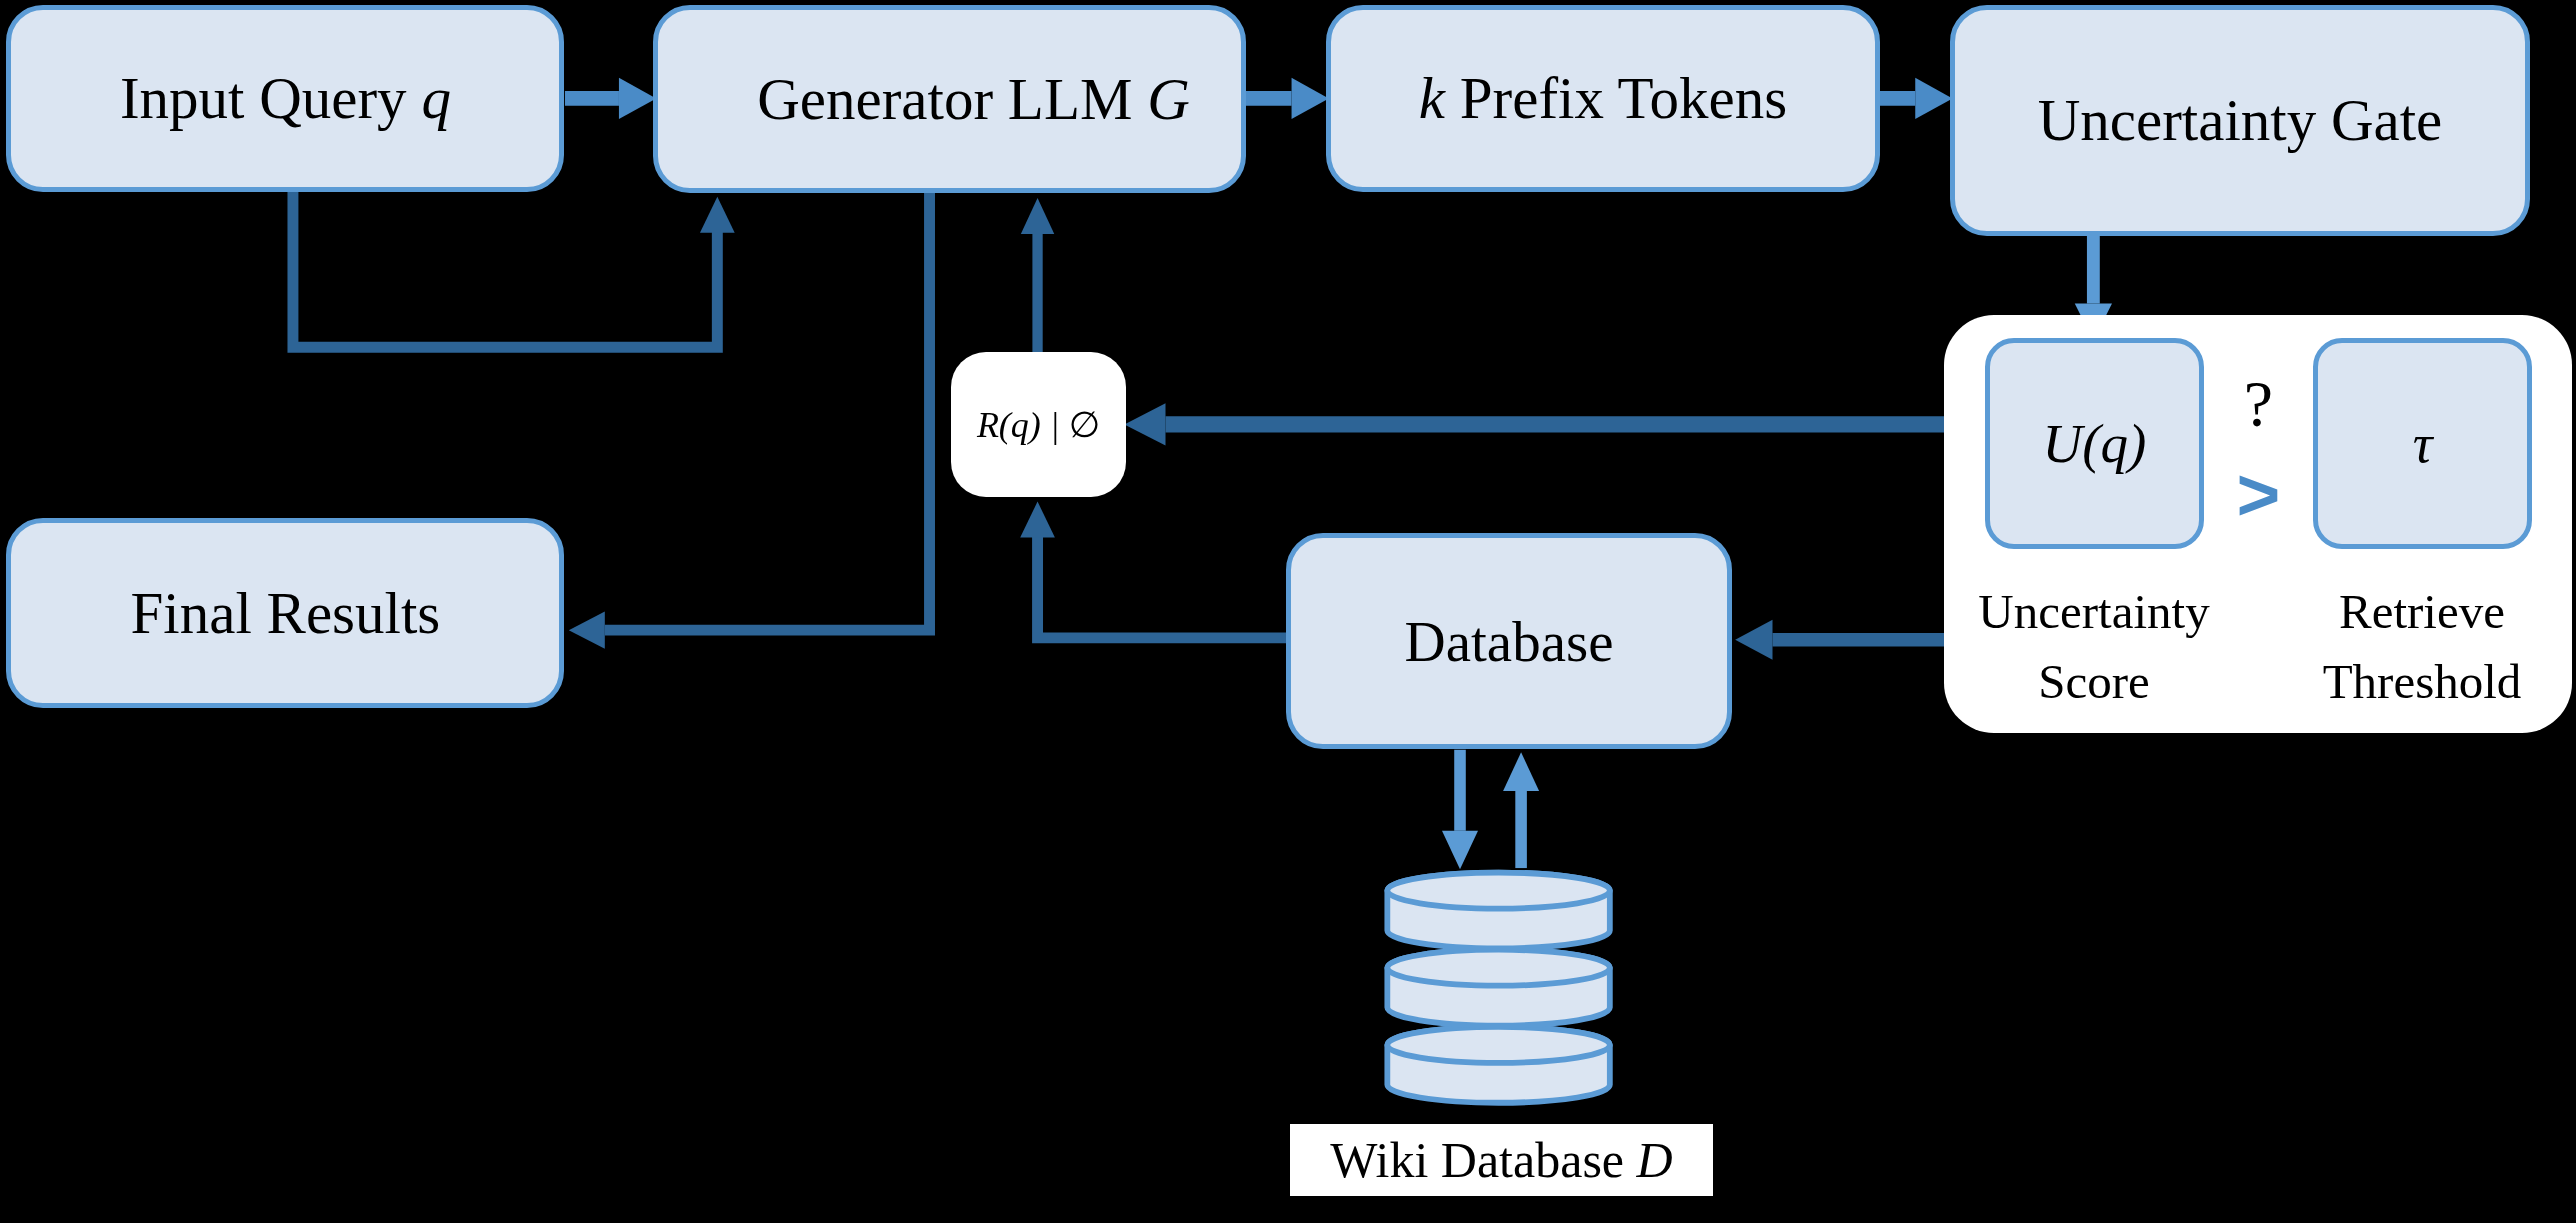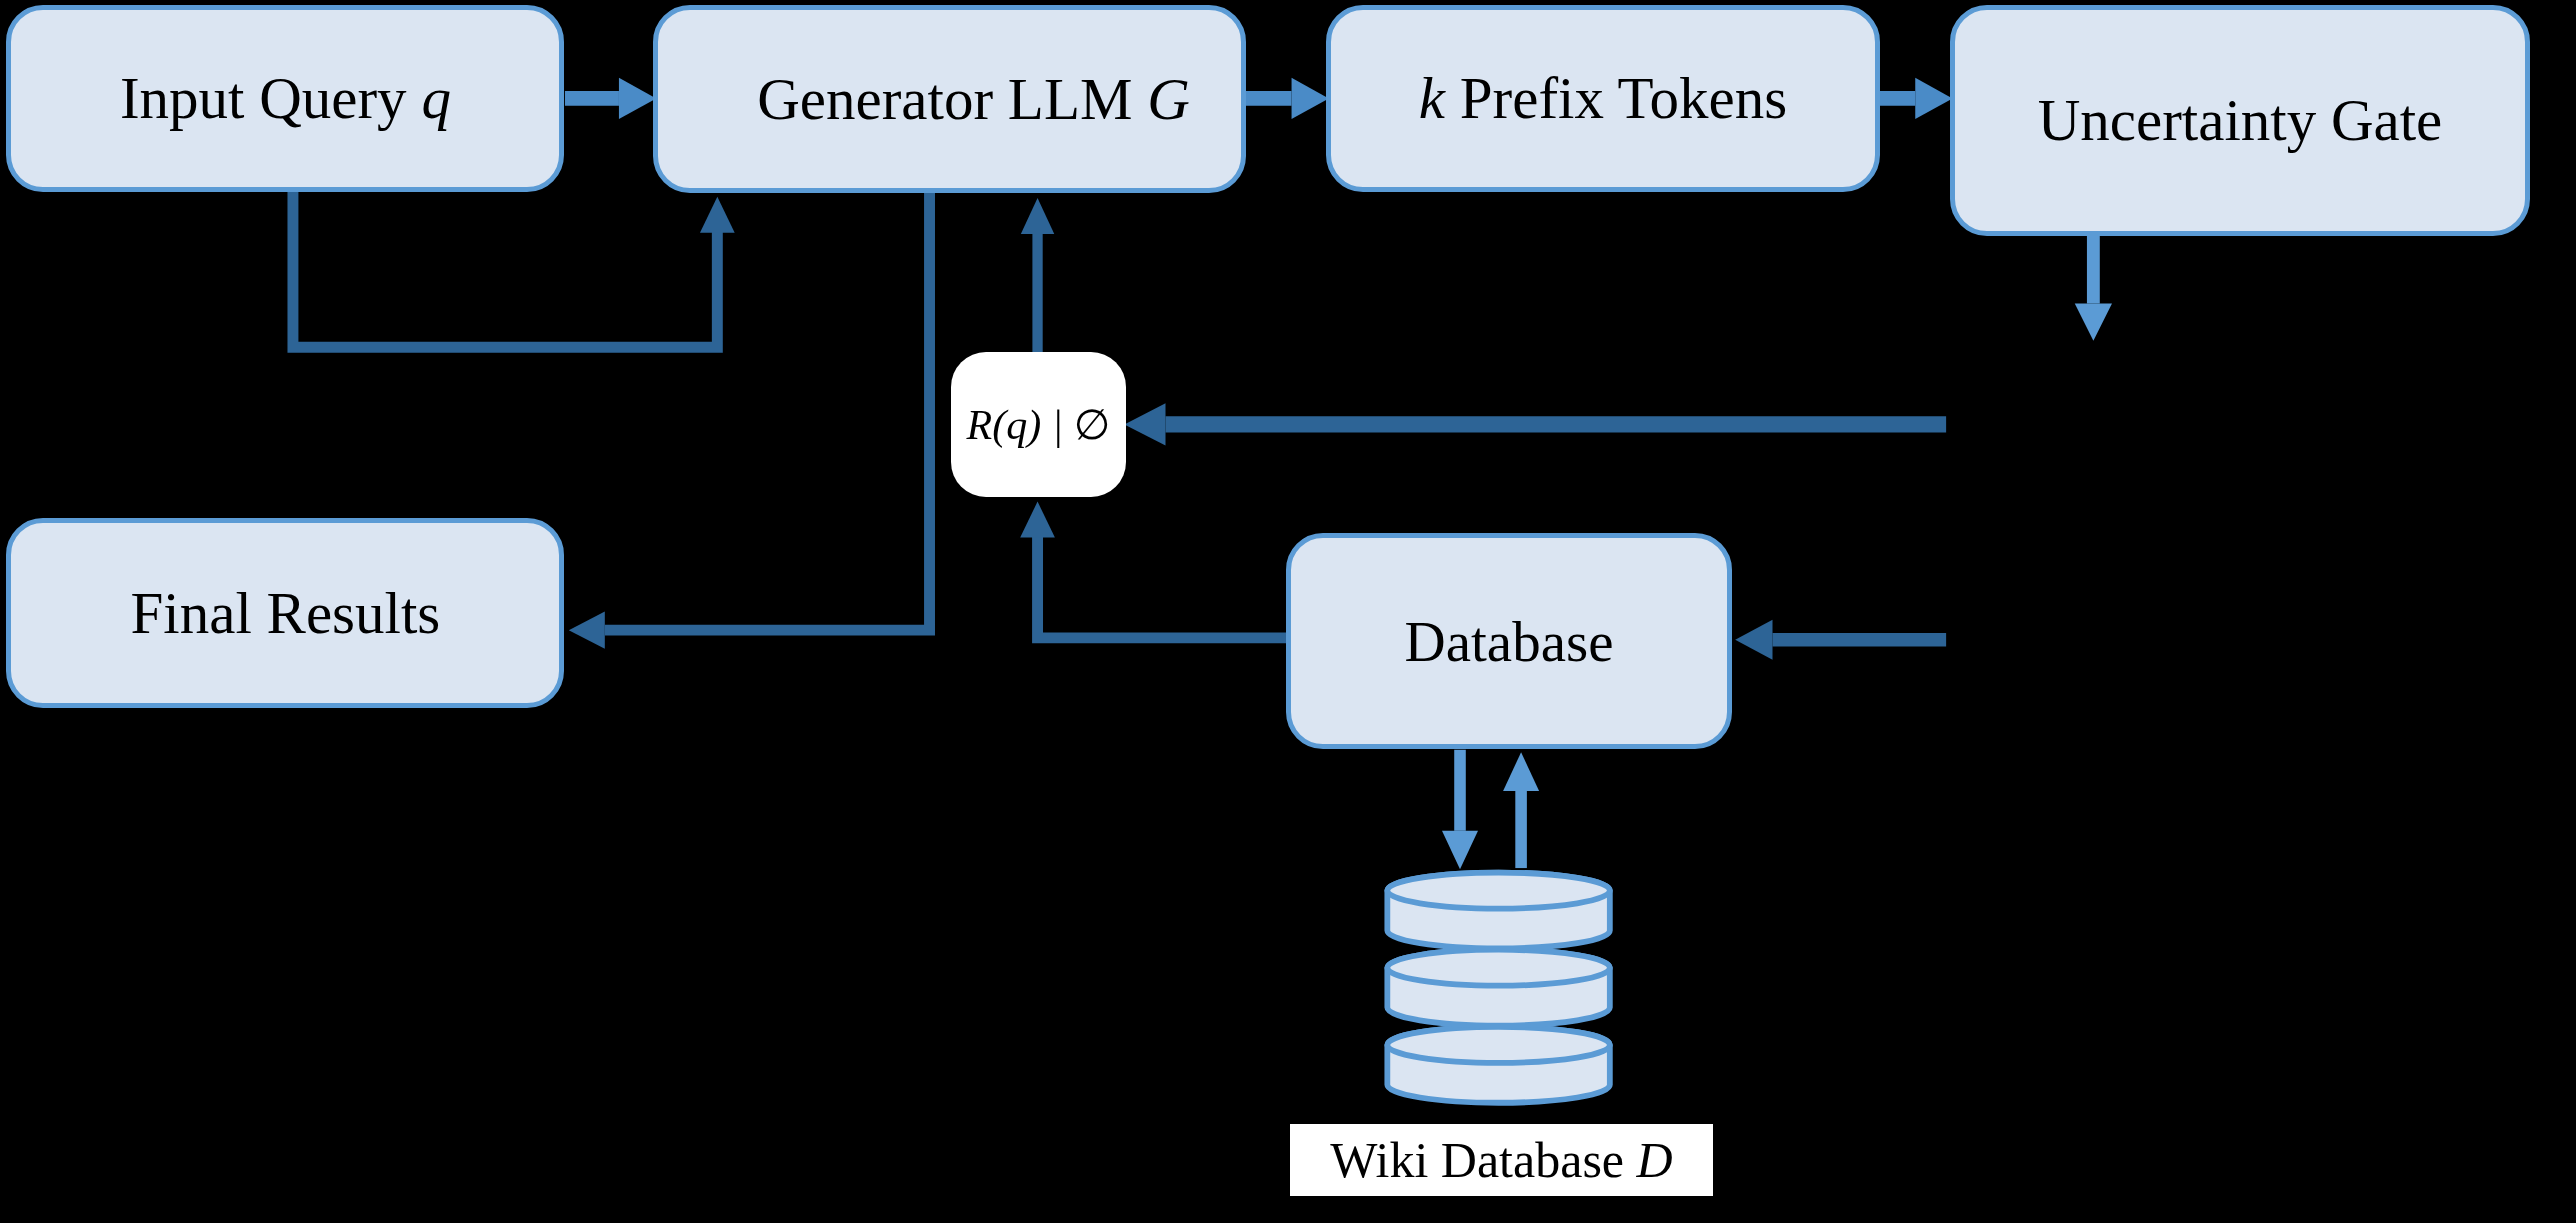--- a/index.html
+++ b/index.html
@@ -91,35 +91,53 @@
     <g stroke="var(--node_border)" stroke-width="9" fill="var(--node_fill)">
       <path d="M2157 1625 V1687 A173 28 0 0 0 2503 1687 V1625 A173 28 0 0 0 2157 1625 Z"></path>
       <ellipse cx="2330" cy="1625" rx="173" ry="28"></ellipse>
       <path d="M2157 1505 V1567 A173 28 0 0 0 2503 1567 V1505 A173 28 0 0 0 2157 1505 Z"></path>
       <ellipse cx="2330" cy="1505" rx="173" ry="28"></ellipse>
       <path d="M2157 1385 V1447 A173 28 0 0 0 2503 1447 V1385 A173 28 0 0 0 2157 1385 Z"></path>
       <ellipse cx="2330" cy="1385" rx="173" ry="28"></ellipse>
     </g>
   </svg>
 
+  <div class="panel" style="left:1944px;top:315px;width:628px;height:418px;">
+    <div class="subnode" style="left:41px;top:22.5px;width:219px;height:211px;">
+      <span class="math">U(q)</span>
+    </div>
+    <div class="subnode" style="left:369px;top:22.5px;width:219px;height:211px;">
+      <span class="math">τ</span>
+    </div>
+    <div class="qmark" style="left:279px;top:51px;">?</div>
+    <div class="comparator" style="left:279px;top:136px;">&gt;</div>
+    <div class="caption" style="left:0px;top:262px;">
+      <div>Uncertainty</div>
+      <div>Score</div>
+    </div>
+    <div class="caption" style="left:328px;top:262px;">
+      <div>Retrieve</div>
+      <div>Threshold</div>
+    </div>
+  </div>
 
   <div class="node" style="left:6.4px;top:5.1px;width:558px;height:187px;">
     <span>Input Query </span><span class="math">q</span>
   </div>
   <div class="node" style="left:653px;top:5.1px;width:593px;height:188px;padding-left:48px;">
     <span>Generator LLM </span><span class="math">G</span>
   </div>
   <div class="node" style="left:1326px;top:5.1px;width:554px;height:187px;">
     <span class="math">k</span><span> Prefix Tokens</span>
   </div>
   <div class="node" style="left:1950px;top:5.1px;width:580px;height:231px;">
     <span>Uncertainty Gate</span>
   </div>
 
-  <div class="whitebox" style="left:951px;top:352px;width:175px;height:145px;font-size:42px;">
+  <div class="whitebox" style="left:951px;top:352px;width:175px;height:145px;font-size:36px;">
     <span class="math">R(q) | ∅</span>
   </div>
   <div class="node" style="left:6.4px;top:518px;width:558px;height:190px;">
     <span>Final Results</span>
   </div>
   <div class="node" style="left:1286px;top:533px;width:446px;height:216px;font-size:57px;">
     <span>Database</span>
   </div>
 
   <div class="wikilabel" style="left:1290px;top:1124px;width:423px;height:72px;">

